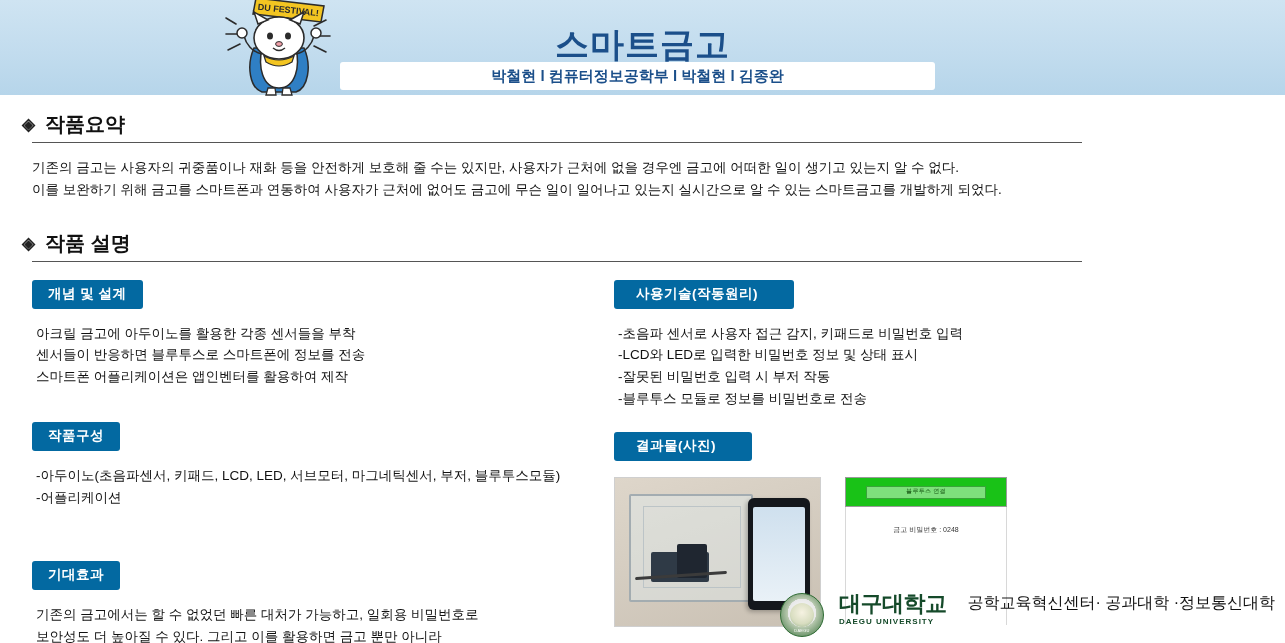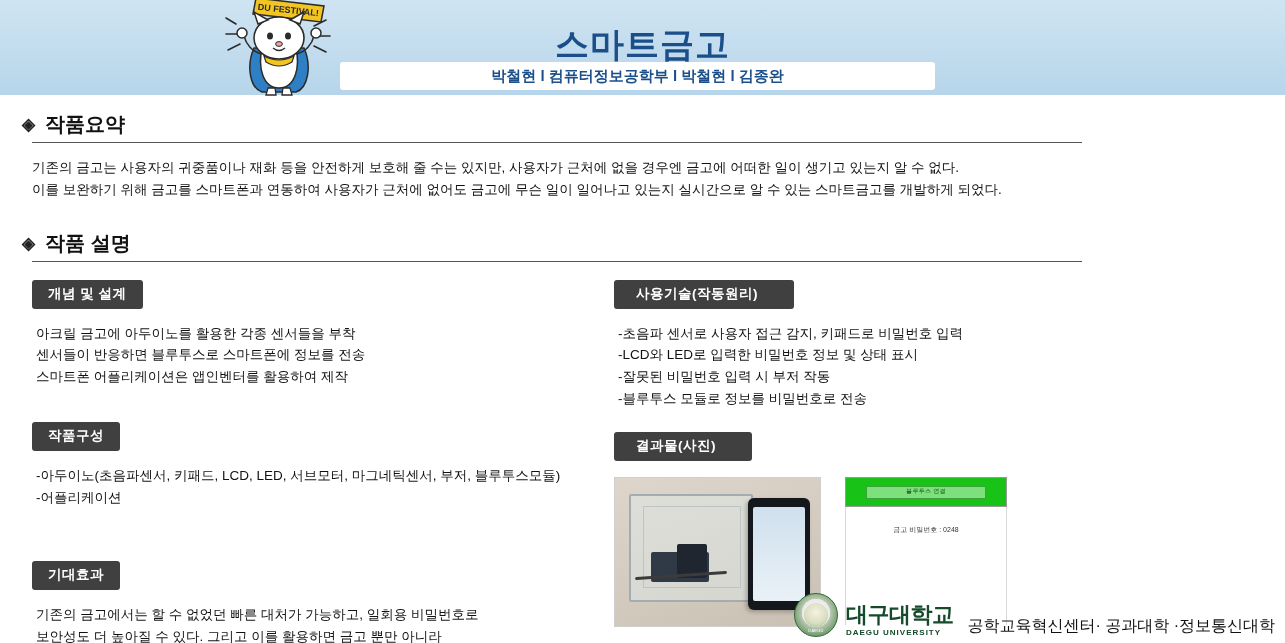--- a/index.html
+++ b/index.html
@@ -101,21 +101,21 @@
   .columns {
     position: relative;
     margin-top: 18px;
     display: flex;
   }
   .col-left { width: 600px; padding-left: 18px; box-sizing: border-box; }
   .col-right { width: 640px; padding-left: 0px; box-sizing: border-box; }
 
   .tag {
     display: inline-block;
-    background: #404040;
+    background: #0369a1;
     color: #ffffff;
     font-size: 13.5px;
     font-weight: bold;
     padding: 5px 16px 6px 16px;
     border-radius: 3px;
     letter-spacing: 0.5px;
   }
   .tag.wide { padding-left: 22px; padding-right: 36px; }
 
   .block-text {
@@ -237,22 +237,22 @@
     font-size: 7px;
     color: #333;
   }
 
   
   .footer {
     position: absolute;
     right: 10px;
     bottom: 6px;
     display: flex;
-    align-items: flex-end;
-    gap: 8px;
+    align-items: flex-start;
+    gap: 15px;
   }
   .footer .logo {
     width: 42px; height: 42px;
     border-radius: 50%;
     background: radial-gradient(circle at 50% 45%, #ffffff 0%, #e8e8e8 45%, #b9c9b0 46%, #2e6b33 100%);
     border: 1px solid #2e6b33;
     position: relative;
     flex: 0 0 auto;
   }
   .footer .logo::after {

